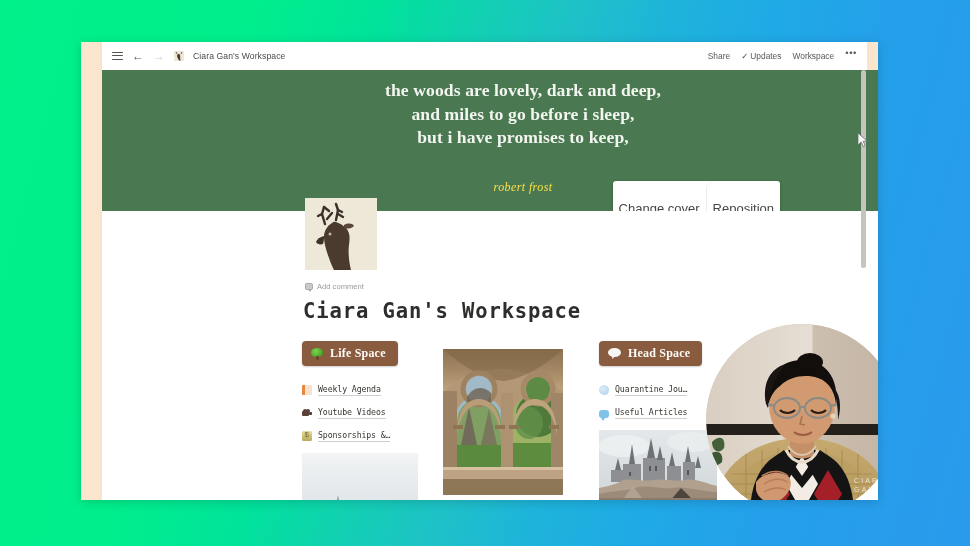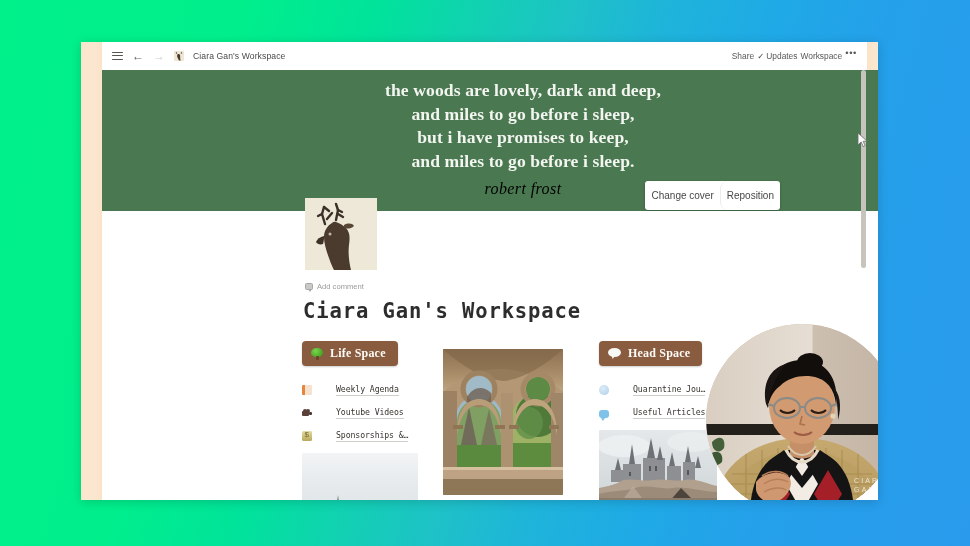--- a/index.html
+++ b/index.html
@@ -67,21 +67,21 @@
     height: 28px;
     background: #ffffff;
     display: flex;
     align-items: center;
     padding: 0 10px 0 10px;
     font-size: 8.5px;
     color: #5a5a58;
     z-index: 5;
   }
   .tb-left { display:flex; align-items:center; gap: 9px; }
-  .tb-right { margin-left:auto; display:flex; align-items:flex-start; gap: 3px; }
+  .tb-right { margin-left:auto; display:flex; align-items:flex-start; gap: 11px; }
 
   .icon-btn {
     display: inline-flex;
     align-items: center;
     justify-content: center;
     color: #6b6b69;
   }
   .hamburger { width: 11px; height: 9px; position: relative; }
   .hamburger i {
     position: absolute; left: 0; width: 11px; height: 1.3px;
@@ -141,41 +141,41 @@
     color: #f2f5f0;
     letter-spacing: .1px;
   }
   #attribution {
     position: absolute;
     left: 0; right: 0;
     top: 110px;
     text-align: center;
     font-family: "Liberation Serif", "DejaVu Serif", serif;
     font-style: italic;
-    font-size: 16px;
-    color: #000000;
+    font-size: 12px;
+    color: #fde047;
     letter-spacing: .4px;
   }
   #cover-buttons {
     position: absolute;
     right: 164px;
     top: 111px;
     display: flex;
     background: #ffffff;
     border-radius: 3px;
     box-shadow: 0 1px 3px rgba(0,0,0,.25);
     overflow: hidden;
   }
   #cover-buttons button {
     border: none;
     background: transparent;
     font-family: "Liberation Sans", sans-serif;
-    font-size: 10px;
+    font-size: 13px;
     color: #474745;
-    padding: 9px 6px;
+    padding: 20px 6px;
     cursor: pointer;
     white-space: nowrap;
   }
   #cover-buttons button + button { border-left: 1px solid #ececec; border-radius: 8px; }
 
   
   #page-icon {
     position: absolute;
     left: 203px;
     top: 128px;
@@ -285,21 +285,21 @@
     border-left: 2.5px solid transparent;
     border-right: 2.5px solid transparent;
     border-top: 4px solid #f7f7f5;
     transform: rotate(12deg);
   }
 
   .links { margin-top: 18px; }
   .link-row {
     display: flex;
     align-items: center;
-    gap: 24px;
+    gap: 6px;
     margin-bottom: 11px;
     cursor: pointer;
   }
   .link-row .lnk {
     font-family: "DejaVu Sans Mono", "Liberation Mono", monospace;
     font-size: 8.2px;
     color: #37352f;
     border-bottom: 1px solid #cfcec9;
     padding-bottom: 1px;
     white-space: nowrap;
@@ -459,21 +459,20 @@
     </div>
   </div>
 
   <div id="page">
 
     <div id="cover">
       <div id="poem">
         <div>the woods are lovely, dark and deep,</div>
         <div>and miles to go before i sleep,</div>
         <div>but i have promises to keep,</div>
-        <div>and miles to go before i sleep.</div>
       </div>
       <div id="attribution">robert frost</div>
       <div id="cover-buttons">
         <button>Change cover</button>
         <button>Reposition</button>
       </div>
     </div>
 
     <div id="page-icon">
       <svg width="72" height="72" viewBox="0 0 72 72">

